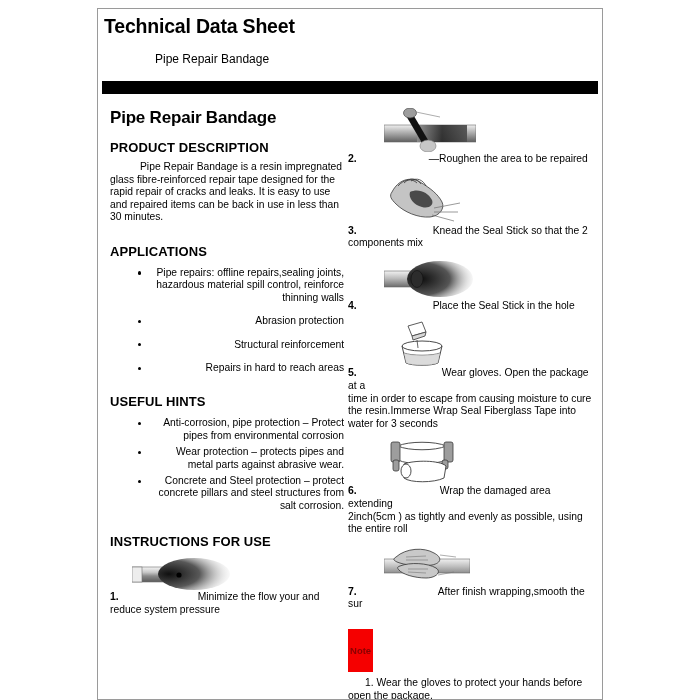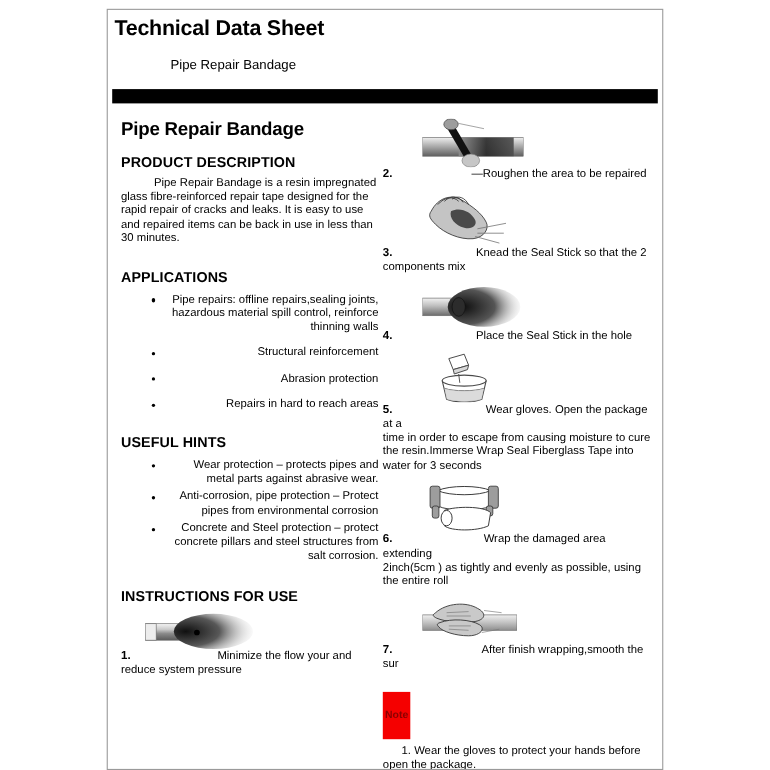--- a/index.html
+++ b/index.html
@@ -156,29 +156,29 @@
     <div class="col-left">
 
       <div class="prod-title">Pipe Repair Bandage</div>
 
       <div class="sect-head">PRODUCT DESCRIPTION</div>
       <p class="para">Pipe Repair Bandage is a resin impregnated glass fibre-reinforced repair tape designed for the rapid repair of cracks and leaks. It is easy to use and repaired items can be back in use in less than 30 minutes.</p>
 
       <div class="sect-head spaced">APPLICATIONS</div>
       <ul class="bullets">
         <li>Pipe repairs: offline repairs,sealing joints, hazardous material spill control, reinforce thinning walls</li>
+        <li>Abrasion protection</li>
         <li>Structural reinforcement</li>
-        <li>Abrasion protection</li>
         <li>Repairs in hard to reach areas</li>
       </ul>
 
       <div class="sect-head" style="margin-top:20px">USEFUL HINTS</div>
       <ul class="bullets tight">
+        <li>Anti-corrosion, pipe protection – Protect pipes from environmental corrosion</li>
         <li>Wear protection – protects pipes and metal parts against abrasive wear.</li>
-        <li>Anti-corrosion, pipe protection – Protect pipes from environmental corrosion</li>
         <li>Concrete and Steel protection – protect concrete pillars and steel structures from salt corrosion.</li>
       </ul>
 
       <div class="sect-head" style="margin-top:22px">INSTRUCTIONS FOR USE</div>
 
       <div style="margin-top:8px">
         <div class="step1-art">
           <svg width="105" height="36" viewBox="0 0 105 36">
             <defs>
               <linearGradient id="pipeG" x1="0" y1="0" x2="0" y2="1">

